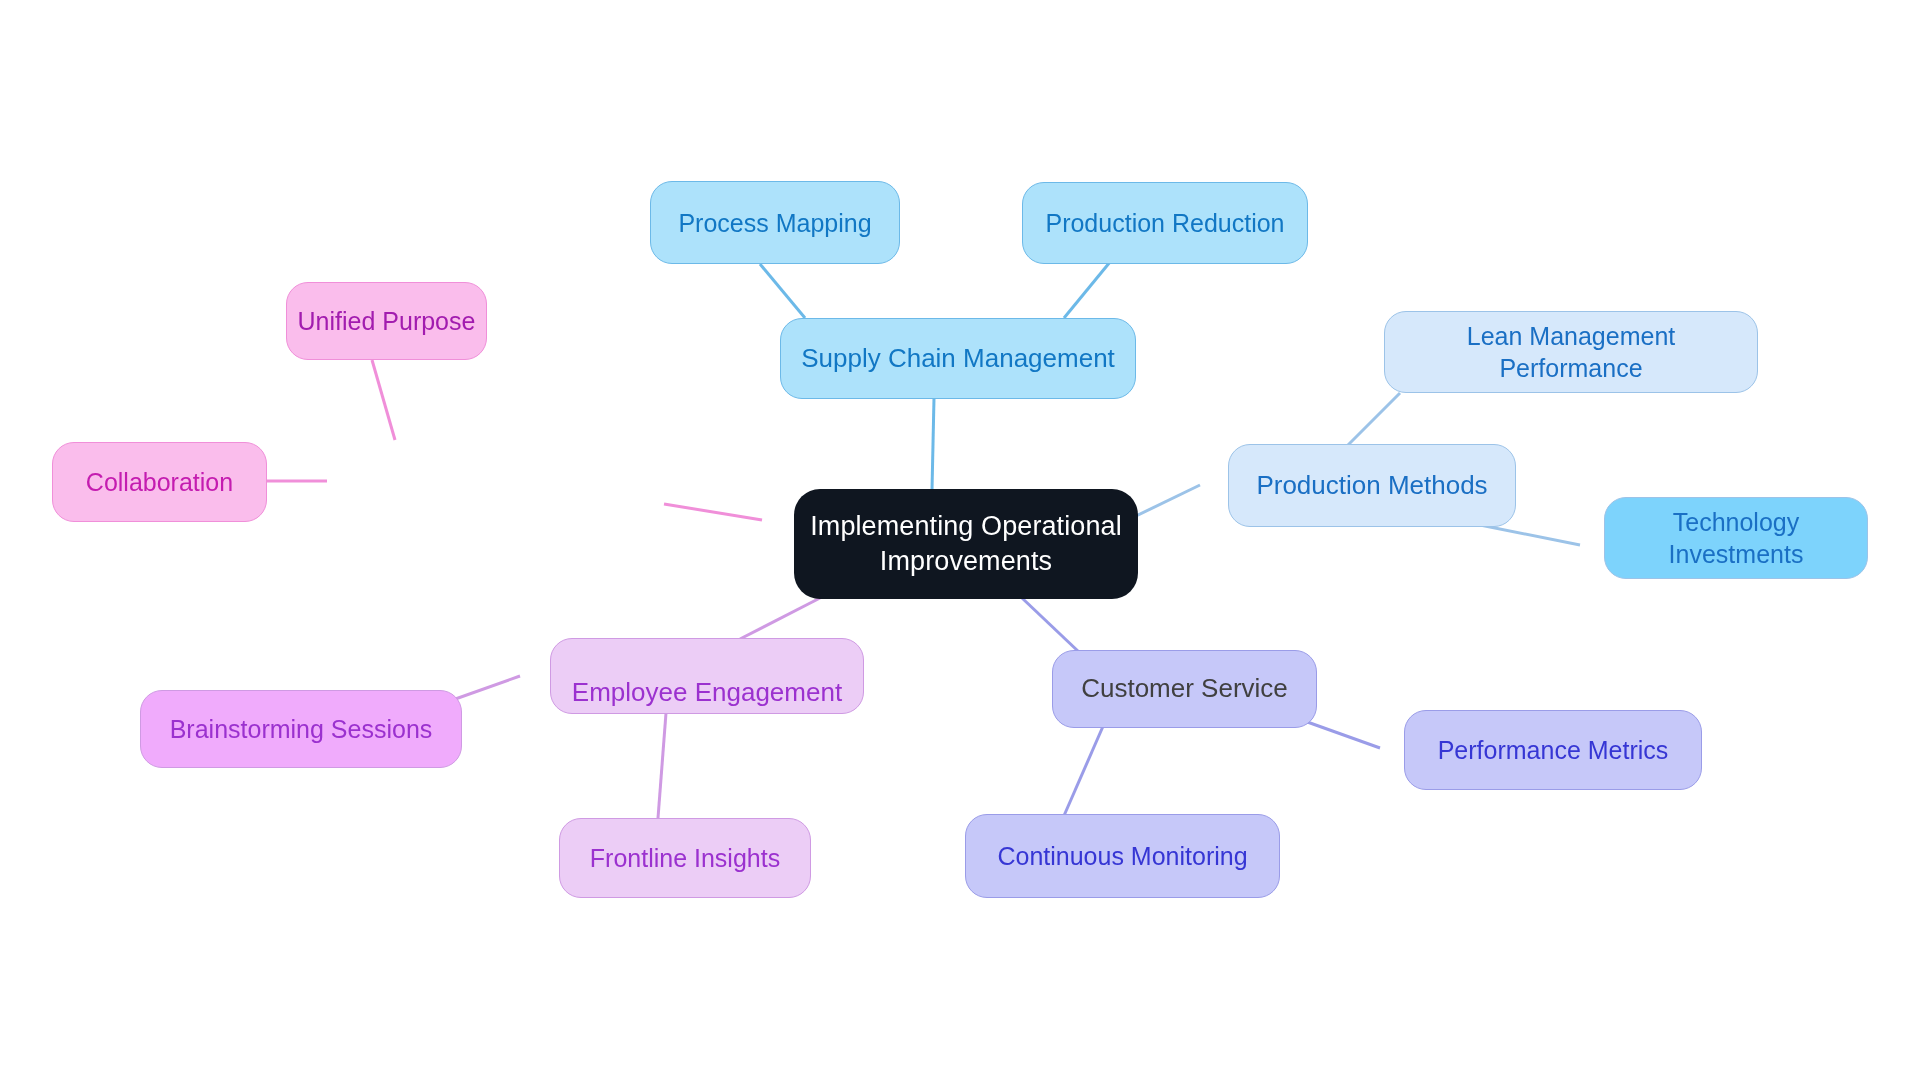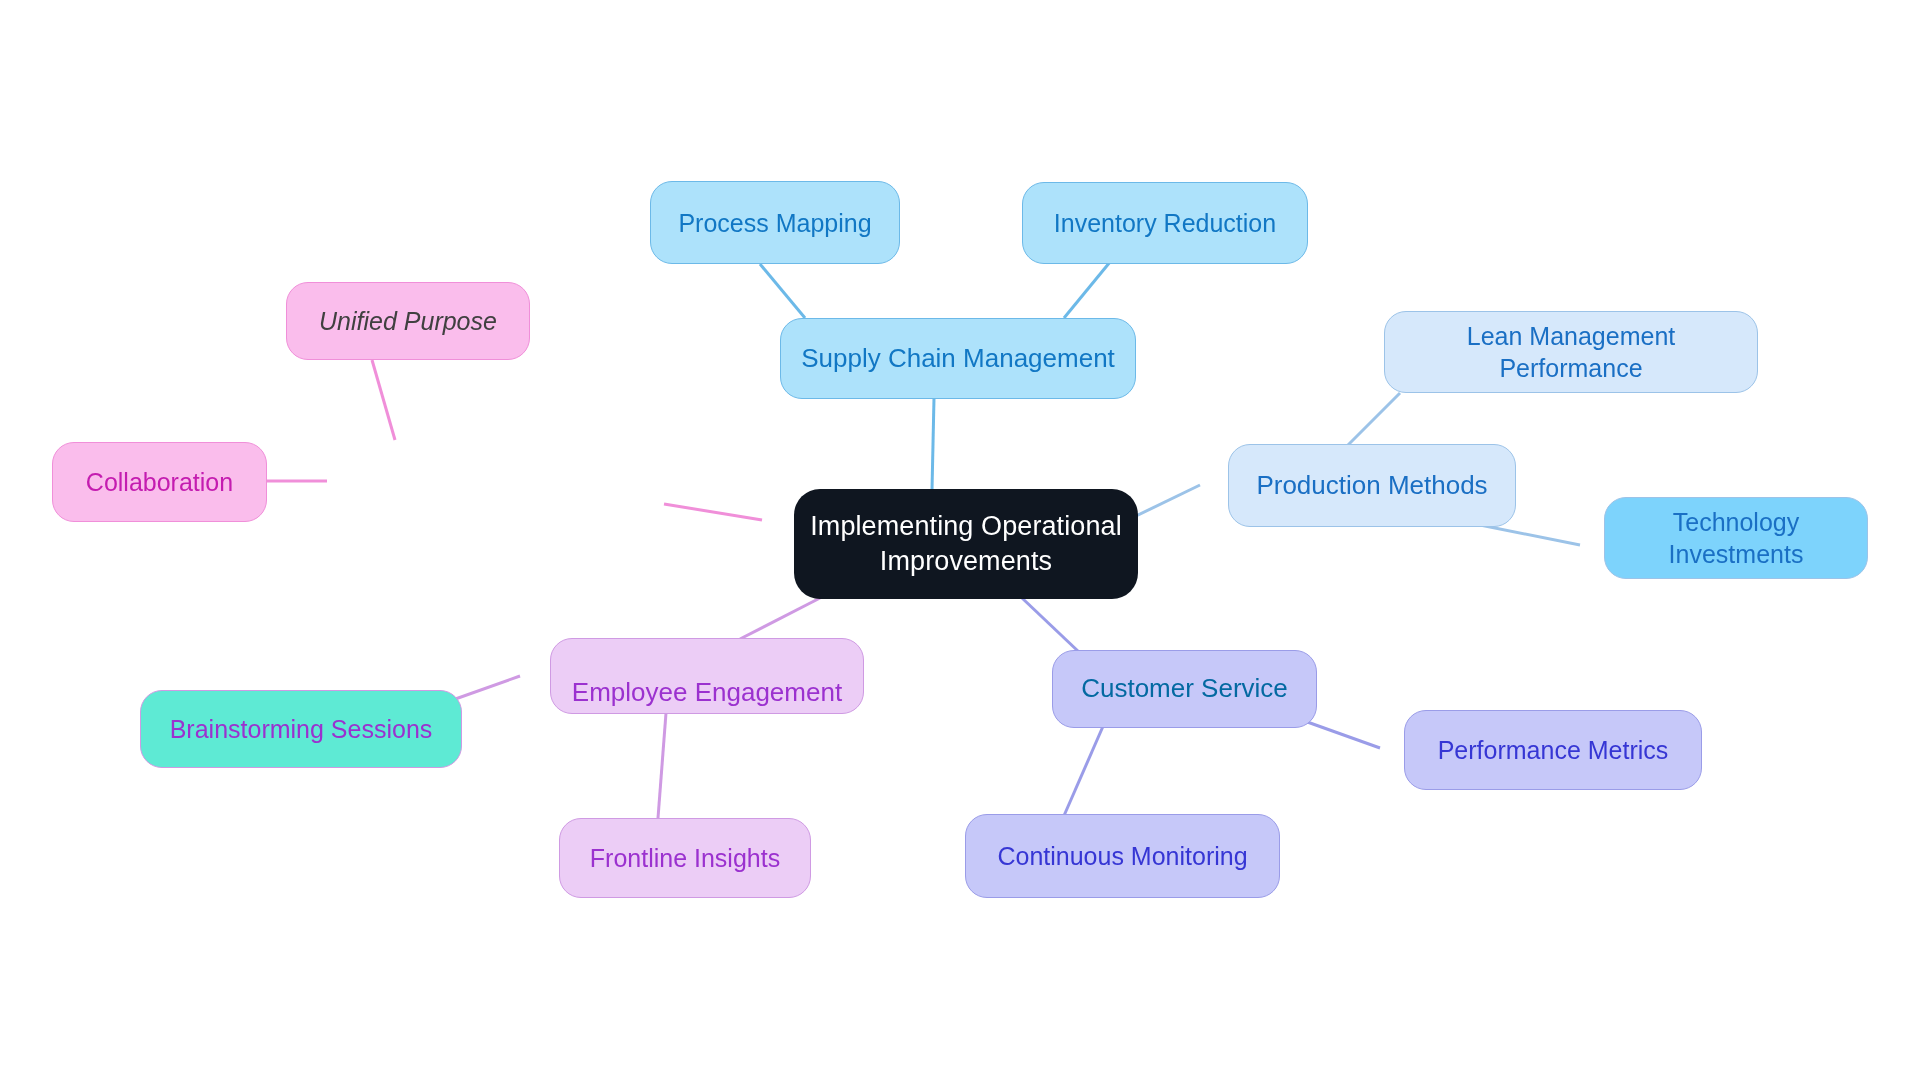--- a/index.html
+++ b/index.html
@@ -96,51 +96,51 @@
 Improvements</span>
   </div>
 
   <div class="node branch" style="left:748px; top:318px; width:356px; height:81px; background:#ade2fb; color:#1177c4; border-color:#6cb9e8;">
     <span>Supply Chain Management</span>
   </div>
   <div class="node leaf" style="left:618px; top:181px; width:250px; height:83px; background:#ade2fb; color:#1177c4; border-color:#6cb9e8;">
     <span>Process Mapping</span>
   </div>
   <div class="node leaf" style="left:990px; top:182px; width:286px; height:82px; background:#ade2fb; color:#1177c4; border-color:#6cb9e8;">
-    <span>Inventory Reduction</span>
+    <span>Production Reduction</span>
   </div>
 
   <div class="node branch" style="left:1196px; top:444px; width:288px; height:83px; background:#d6e8fb; color:#1a6fc4; border-color:#9cc3e8;">
     <span>Production Methods</span>
   </div>
   <div class="node leaf" style="left:1352px; top:311px; width:374px; height:82px; background:#d6e8fb; color:#1a6fc4; border-color:#9cc3e8;">
     <span>Lean Management Performance</span>
   </div>
   <div class="node leaf" style="left:1572px; top:497px; width:264px; height:82px; background:#7dd3fc; color:#1a6fc4; border-color:#9cc3e8;">
     <span>Technology Investments</span>
   </div>
 
-  <div class="node leaf" style="left:254px; top:282px; width:244px; height:78px; background:#fabdec; color:#404040; border-color:#f08fd9;font-style:italic;">
+  <div class="node leaf" style="left:254px; top:282px; width:201px; height:78px; background:#fabdec; color:#a21caf; border-color:#f08fd9;">
     <span>Unified Purpose</span>
   </div>
   <div class="node leaf" style="left:20px; top:442px; width:215px; height:80px; background:#fabdec; color:#c41cb0; border-color:#f08fd9;">
     <span>Collaboration</span>
   </div>
 
   <div class="node branch" style="left:518px; top:638px; width:314px; height:76px; background:#eccdf6; color:#9b31cf; border-color:#cf9ae3;align-items:flex-end;">
     <span>Employee Engagement</span>
   </div>
-  <div class="node leaf" style="left:108px; top:690px; width:322px; height:78px; background:#5eead4; color:#9b31cf; border-color:#cf9ae3;justify-content:center;">
+  <div class="node leaf" style="left:108px; top:690px; width:322px; height:78px; background:#f0abfc; color:#9b31cf; border-color:#cf9ae3;justify-content:center;">
     <span>Brainstorming Sessions</span>
   </div>
   <div class="node leaf" style="left:527px; top:818px; width:252px; height:80px; background:#eccdf6; color:#9b31cf; border-color:#cf9ae3;">
     <span>Frontline Insights</span>
   </div>
 
-  <div class="node branch" style="left:1020px; top:650px; width:265px; height:78px; background:#c6c8f9; color:#0369a1; border-color:#9a9ce8;">
+  <div class="node branch" style="left:1020px; top:650px; width:265px; height:78px; background:#c6c8f9; color:#404040; border-color:#9a9ce8;">
     <span>Customer Service</span>
   </div>
   <div class="node leaf" style="left:1372px; top:710px; width:298px; height:80px; background:#c6c8f9; color:#3636d4; border-color:#9a9ce8;">
     <span>Performance Metrics</span>
   </div>
   <div class="node leaf" style="left:933px; top:814px; width:315px; height:84px; background:#c6c8f9; color:#3636d4; border-color:#9a9ce8;">
     <span>Continuous Monitoring</span>
   </div>
 
 </div>

